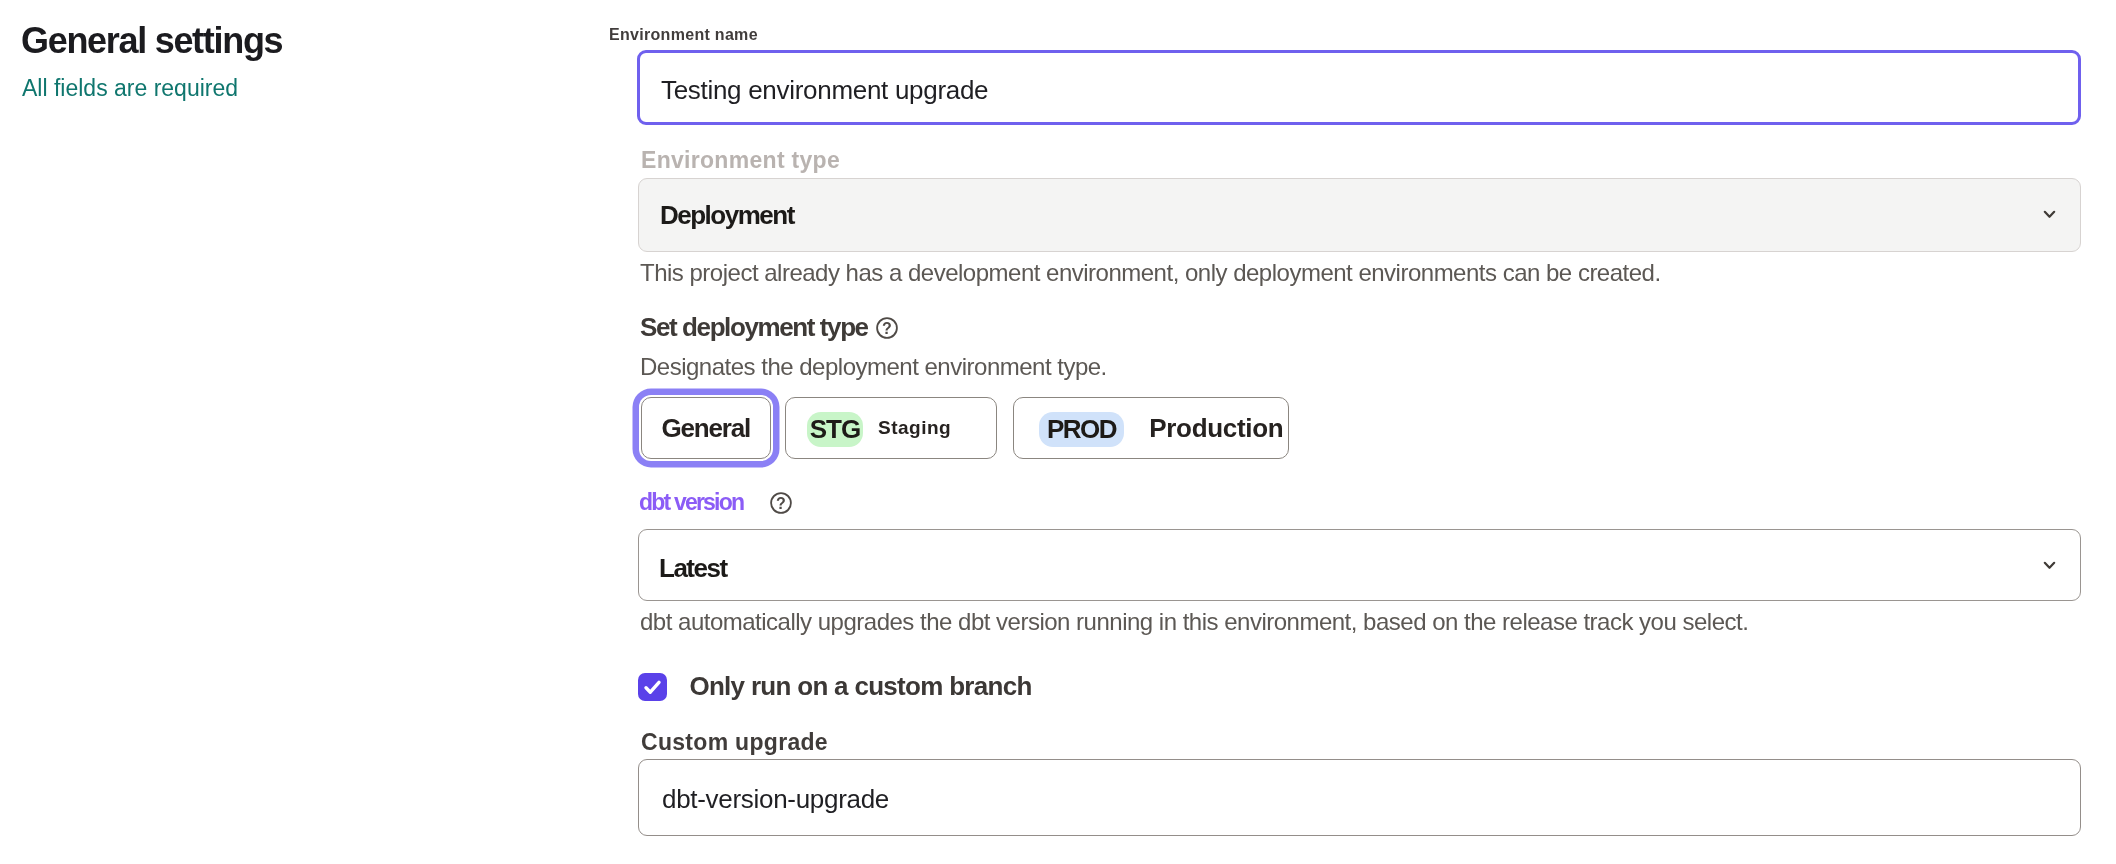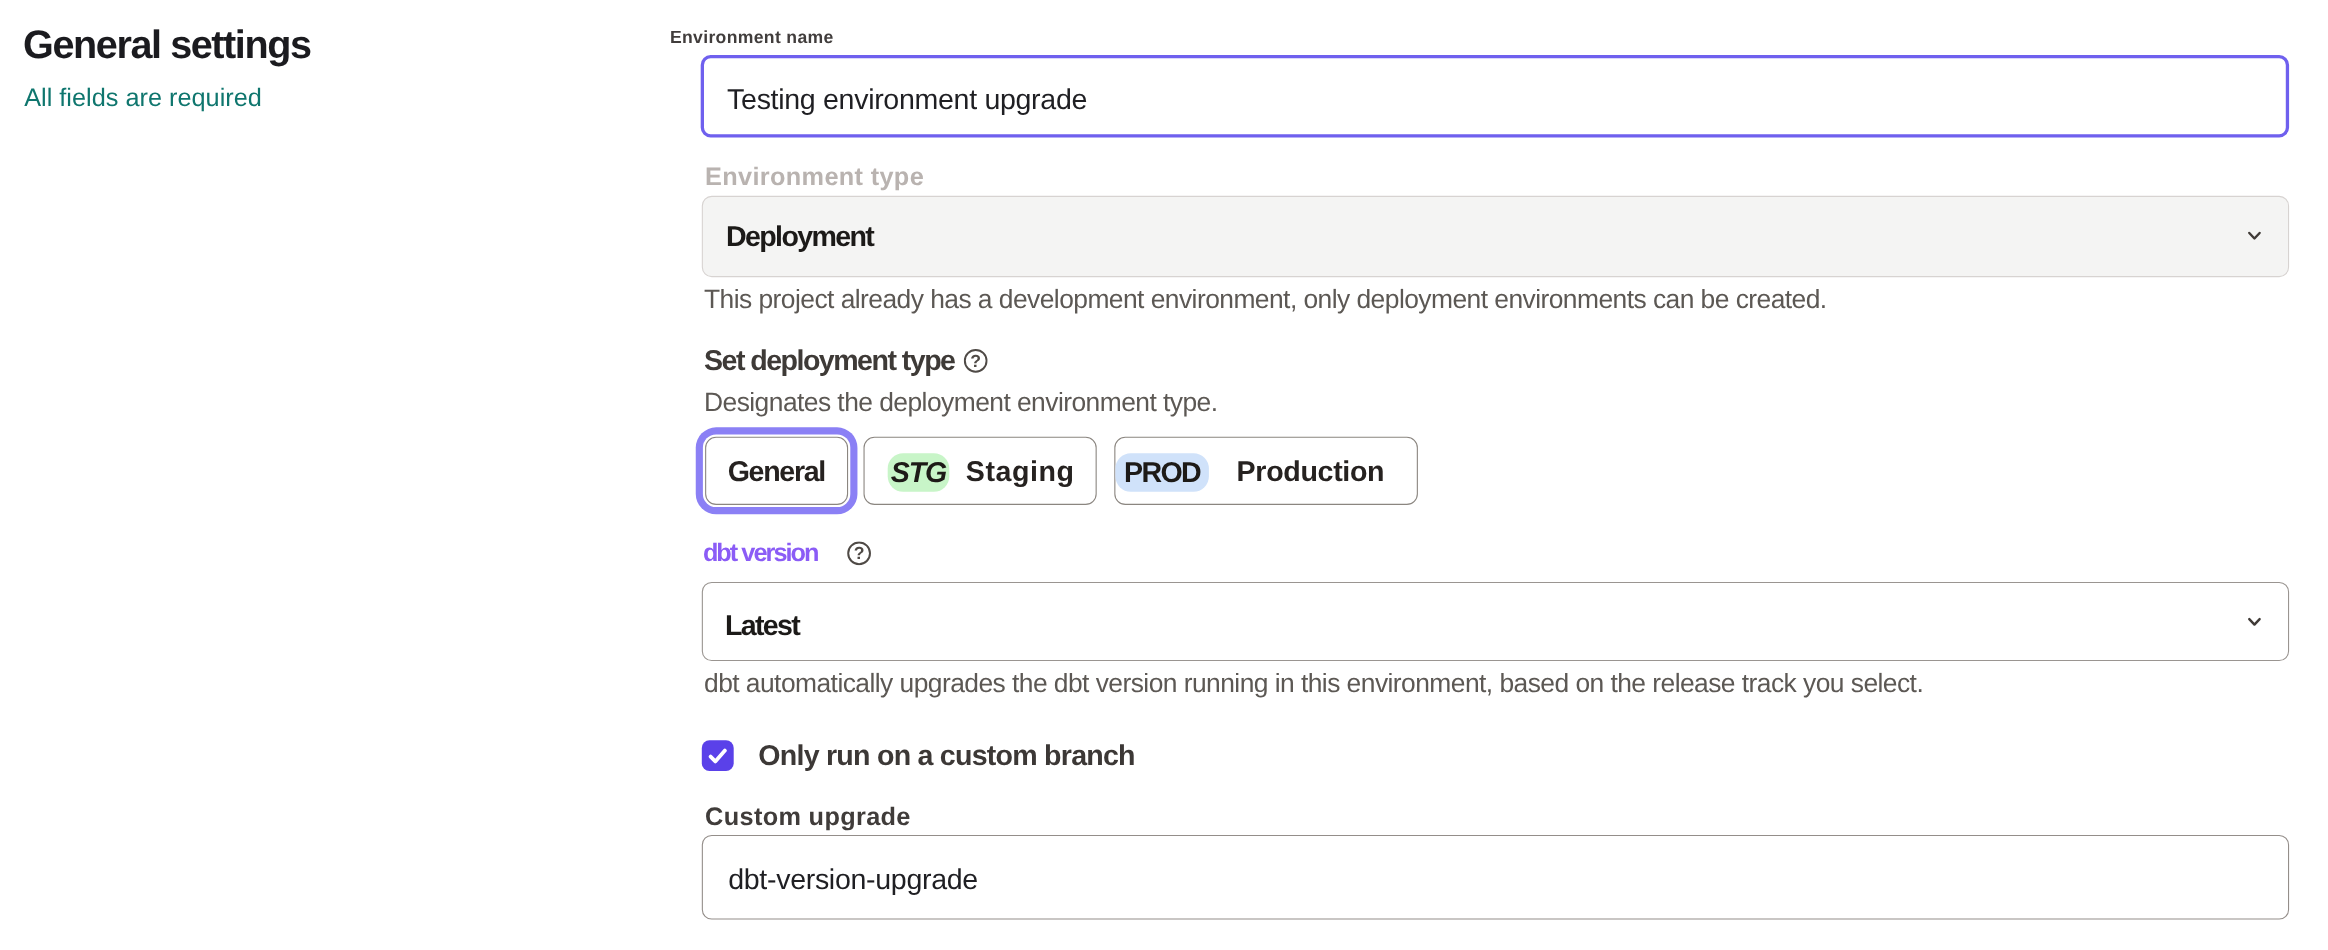--- a/index.html
+++ b/index.html
@@ -27,25 +27,25 @@
 
 <div class="abs" style="left:640px; top:313.9px; font-size:26px; font-weight:bold; letter-spacing:-1.4px; color:#3e3a37; line-height:26px;">Set deployment type</div>
 <svg class="abs" style="left:876px; top:317px;" width="22" height="22" viewBox="0 0 22 22">
     <circle cx="11" cy="11" r="9.9" fill="none" stroke="#4f4a46" stroke-width="1.8"></circle>
     <text x="11" y="16.6" font-size="16" font-weight="bold" font-family="Liberation Sans" fill="#4f4a46" text-anchor="middle">?</text>
   </svg>
 <div class="abs" style="left:640px; top:355.4px; font-size:24px; letter-spacing:-0.5px; color:#5c5854; line-height:24px;">Designates the deployment environment type.</div>
 
 <div class="abs" style="left:641px; top:397px; width:129.5px; height:62px; background:#fff; border:1px solid #8b8680; border-radius:10px; box-shadow:0 0 0 2px #ffffff, 0 0 0 8.5px #8b80f5; display:flex; align-items:center; justify-content:center; font-size:26px; font-weight:bold; letter-spacing:-1.2px; color:#262220;">General</div>
 <div class="abs" style="left:784.5px; top:397px; width:212px; height:62px; background:#fff; border:1px solid #8b8680; border-radius:10px; display:flex; align-items:center;">
-  <span style="position:relative; top:1px; margin-left:21.5px; background:#c8f5c8; border-radius:14px; height:35px; width:56px; display:flex; align-items:center; justify-content:center; font-size:26px; font-weight:bold; letter-spacing:-1px; color:#1d1a17;font-style:italic;">STG</span>
-  <span style="margin-left:15px; font-size:26px; font-weight:bold; letter-spacing:0.5px; color:#262220;">Staging</span>
+  <span style="position:relative; top:1px; margin-left:21.5px; background:#c8f5c8; border-radius:14px; height:35px; width:56px; display:flex; align-items:center; justify-content:center; font-size:26px; font-weight:bold; letter-spacing:-1px; color:#1d1a17;">STG</span>
+  <span style="margin-left:15px; font-size:19px; font-weight:bold; letter-spacing:0.5px; color:#262220;">Staging</span>
 </div>
 <div class="abs" style="left:1012.7px; top:397px; width:276.5px; height:62px; background:#fff; border:1px solid #8b8680; border-radius:10px; display:flex; align-items:center;">
-  <span style="position:relative; top:1px; background:#d0e2fa; border-radius:14px; height:35px; width:85.5px; display:flex; align-items:center; justify-content:center; font-size:26px; font-weight:bold; letter-spacing:-1.5px; color:#1d1a17;">PROD</span>
+  <span style="position:relative; top:1px; margin-left:25px; background:#d0e2fa; border-radius:14px; height:35px; width:85.5px; display:flex; align-items:center; justify-content:center; font-size:26px; font-weight:bold; letter-spacing:-1.5px; color:#1d1a17;">PROD</span>
   <span style="margin-left:25px; font-size:26px; font-weight:bold; letter-spacing:-0.3px; color:#262220;">Production</span>
 </div>
 
 <div class="abs" style="left:639px; top:489.3px; font-size:23px; font-weight:bold; letter-spacing:-1.8px; color:#8b5cf6; line-height:26px;">dbt version</div>
 <svg class="abs" style="left:770px; top:491.5px;" width="22" height="22" viewBox="0 0 22 22">
     <circle cx="11" cy="11" r="9.9" fill="none" stroke="#4f4a46" stroke-width="1.8"></circle>
     <text x="11" y="16.6" font-size="16" font-weight="bold" font-family="Liberation Sans" fill="#4f4a46" text-anchor="middle">?</text>
   </svg>
 <div class="abs" style="left:638px; top:528.7px; width:1443px; height:72.5px; border:1.5px solid #9a9591; border-radius:9px; background:#fff;"></div>
 <div class="abs" style="left:659px; top:554.5px; font-size:26px; font-weight:bold; letter-spacing:-1.5px; color:#1c1a18; line-height:26px;">Latest</div>

